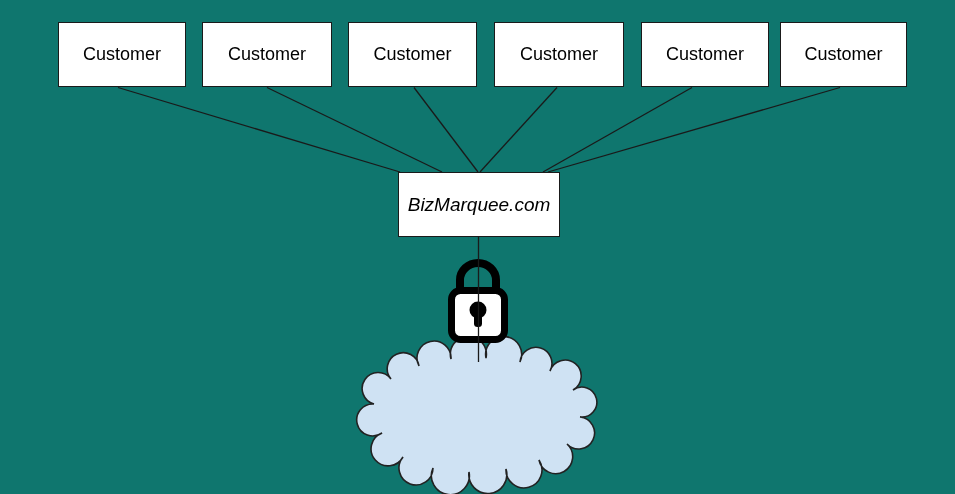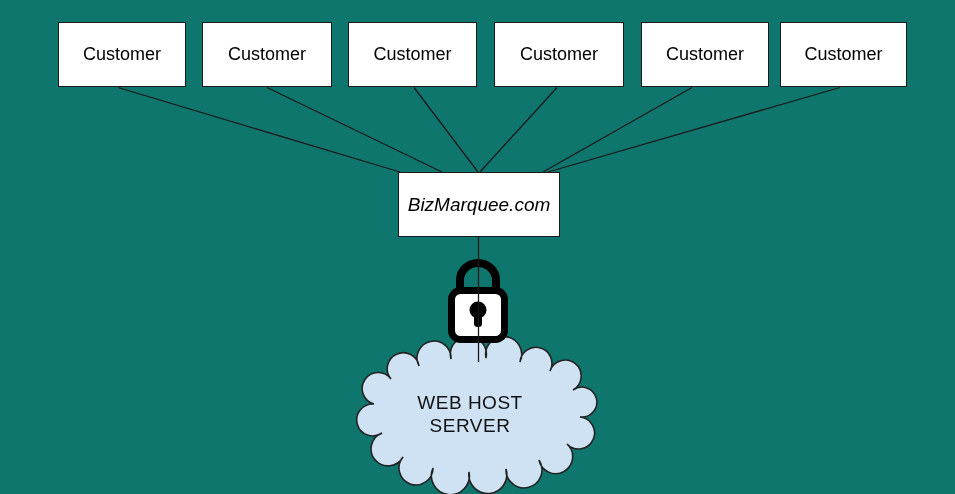--- a/index.html
+++ b/index.html
@@ -117,16 +117,14 @@
     <span>Customer</span>
   </div>
   <div class="node customer" style="left:780px; width:127px">
     <span>Customer</span>
   </div>
 
   <div class="node website">
     <span>BizMarquee.com</span>
   </div>
 
-  <div class="cloud-label">WEB HOST
-SERVER</div>
 
 </div>
 
 </body></html>

